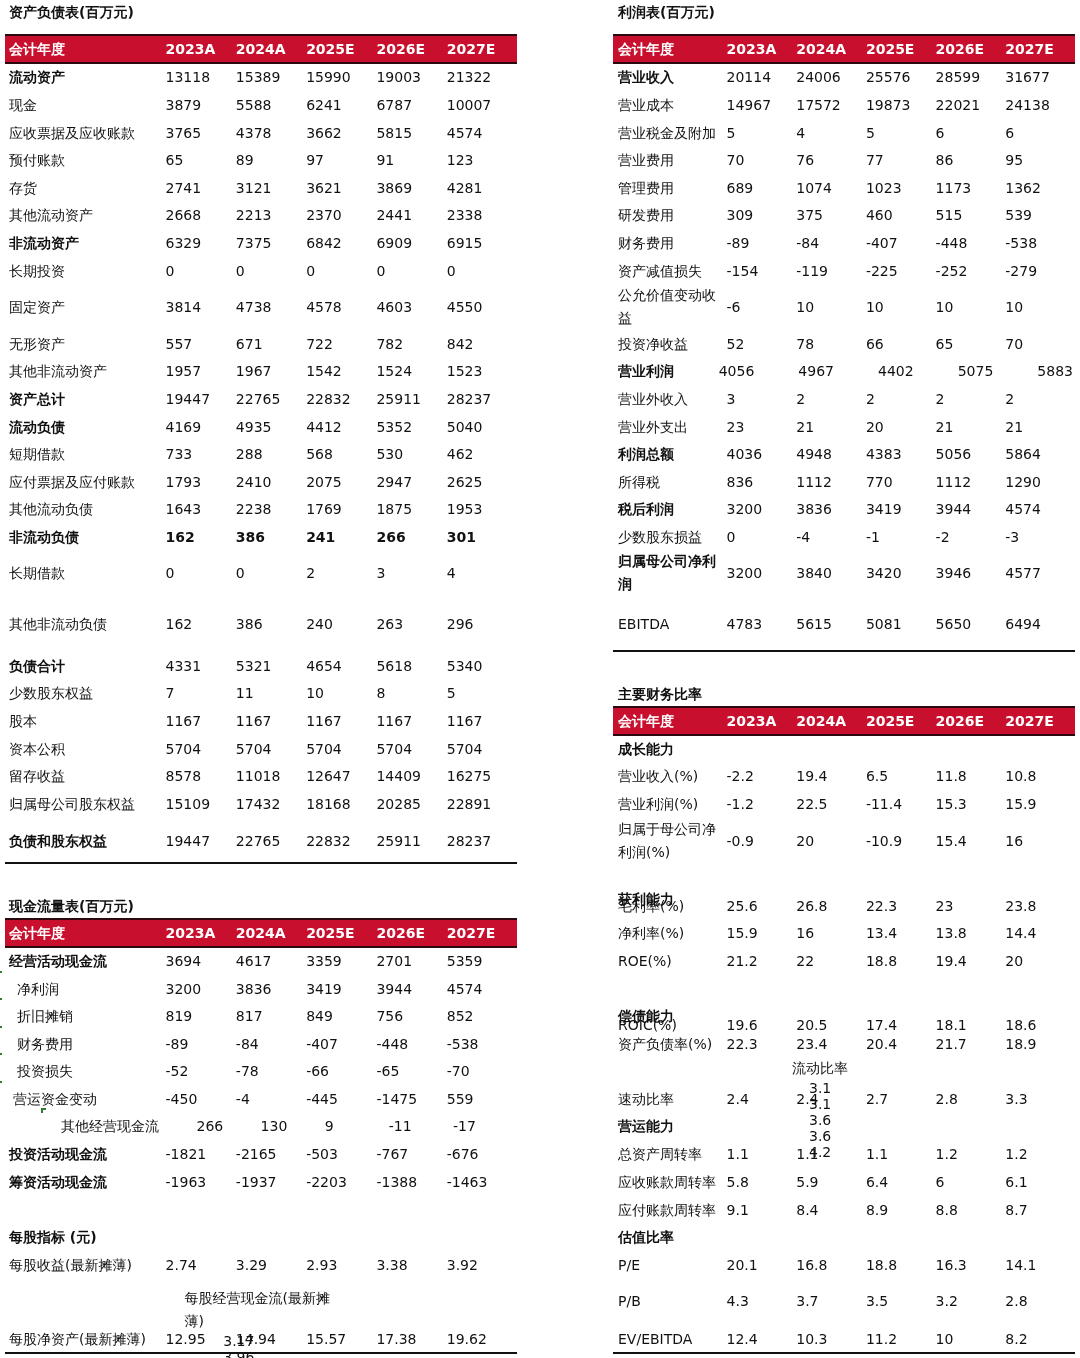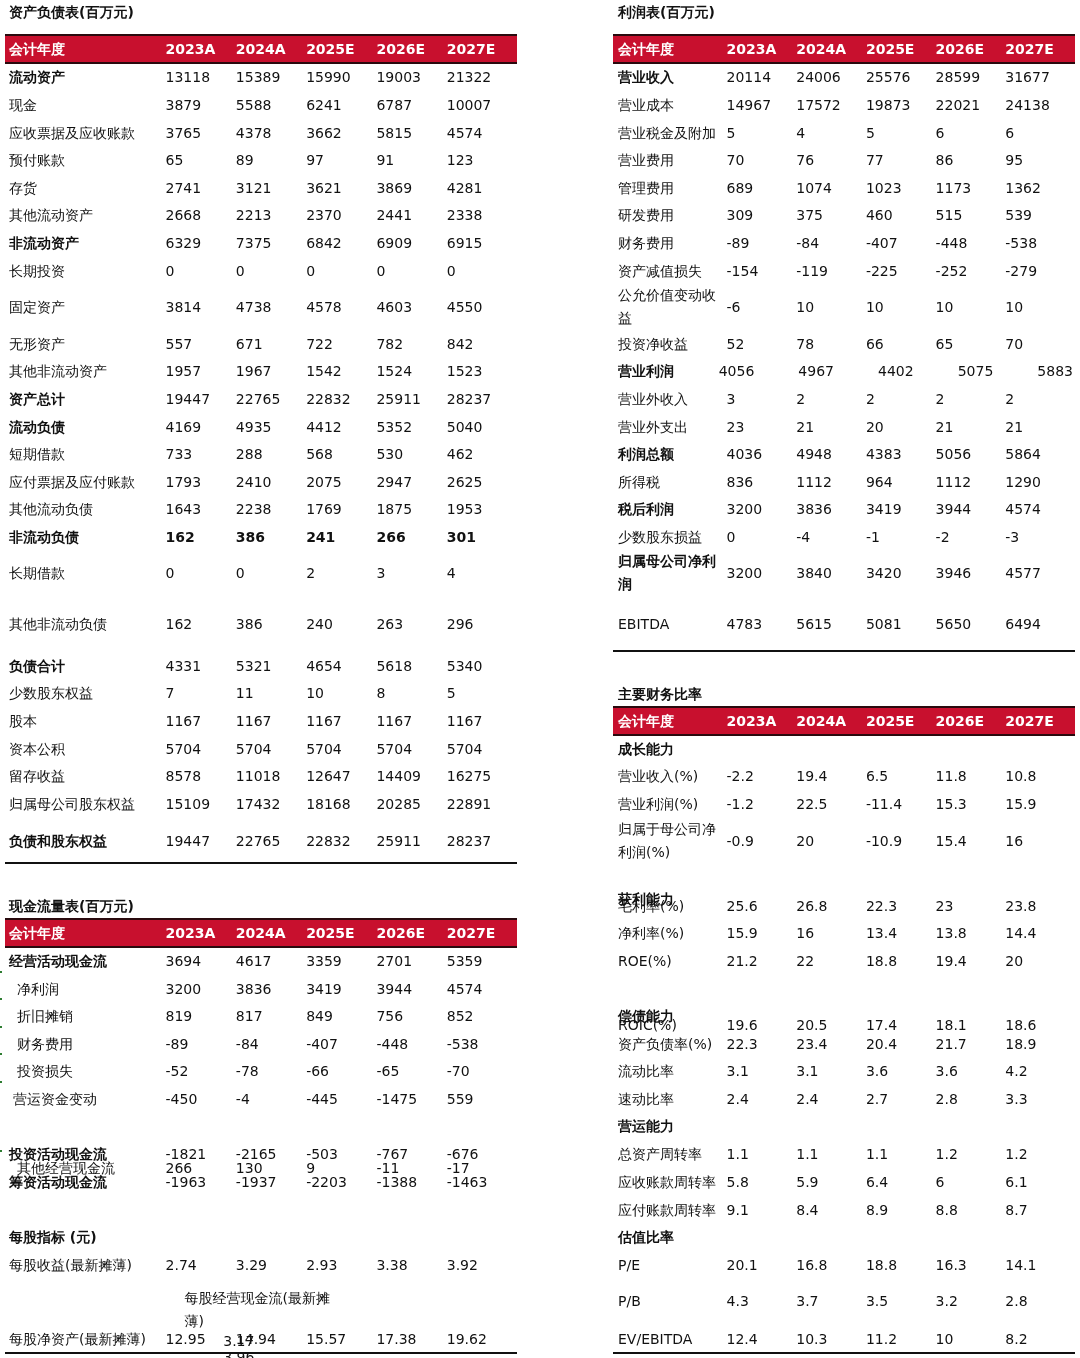--- a/index.html
+++ b/index.html
@@ -302,21 +302,21 @@
         <span class="c">-70</span>
       </div>
       <div class="row" style="top: 1085px; height: 28px;">
         <span class="c0 ind2 tick">营运资金变动</span>
         <span class="c">-450</span>
         <span class="c">-4</span>
         <span class="c">-445</span>
         <span class="c">-1475</span>
         <span class="c">559</span>
       </div>
-      <div class="row" style="top: 1154px; height: 28px;">
+      <div class="row" style="top: 1112px; height: 28px; padding-left: 44px;">
         <span class="c0 ind1 tick">其他经营现金流</span>
         <span class="c">266</span>
         <span class="c">130</span>
         <span class="c">9</span>
         <span class="c">-11</span>
         <span class="c">-17</span>
       </div>
       <div class="row" style="top: 1140px; height: 28px;">
         <span class="c0 bold">投资活动现金流</span>
         <span class="c">-1821</span>
@@ -485,21 +485,21 @@
         <span class="c">4036</span>
         <span class="c">4948</span>
         <span class="c">4383</span>
         <span class="c">5056</span>
         <span class="c">5864</span>
       </div>
       <div class="row" style="top: 468px; height: 28px;">
         <span class="c0">所得税</span>
         <span class="c">836</span>
         <span class="c">1112</span>
-        <span class="c">964</span>
+        <span class="c">770</span>
         <span class="c">1112</span>
         <span class="c">1290</span>
       </div>
       <div class="row" style="top: 495px; height: 28px; justify-content: center;">
         <span class="c0 bold">税后利润</span>
         <span class="c">3200</span>
         <span class="c">3836</span>
         <span class="c">3419</span>
         <span class="c">3944</span>
         <span class="c">4574</span>
@@ -622,21 +622,21 @@
         <span class="c"></span>
       </div>
       <div class="row" style="top: 1030px; height: 28px;">
         <span class="c0">资产负债率(%)</span>
         <span class="c">22.3</span>
         <span class="c">23.4</span>
         <span class="c">20.4</span>
         <span class="c">21.7</span>
         <span class="c">18.9</span>
       </div>
-      <div class="row" style="top: 1057px; height: 28px;">
+      <div class="row" style="top: 1057px; height: 28px; flex-direction: column;">
         <span class="c0">流动比率</span>
         <span class="c">3.1</span>
         <span class="c">3.1</span>
         <span class="c">3.6</span>
         <span class="c">3.6</span>
         <span class="c">4.2</span>
       </div>
       <div class="row" style="top: 1085px; height: 28px;">
         <span class="c0">速动比率</span>
         <span class="c">2.4</span>

